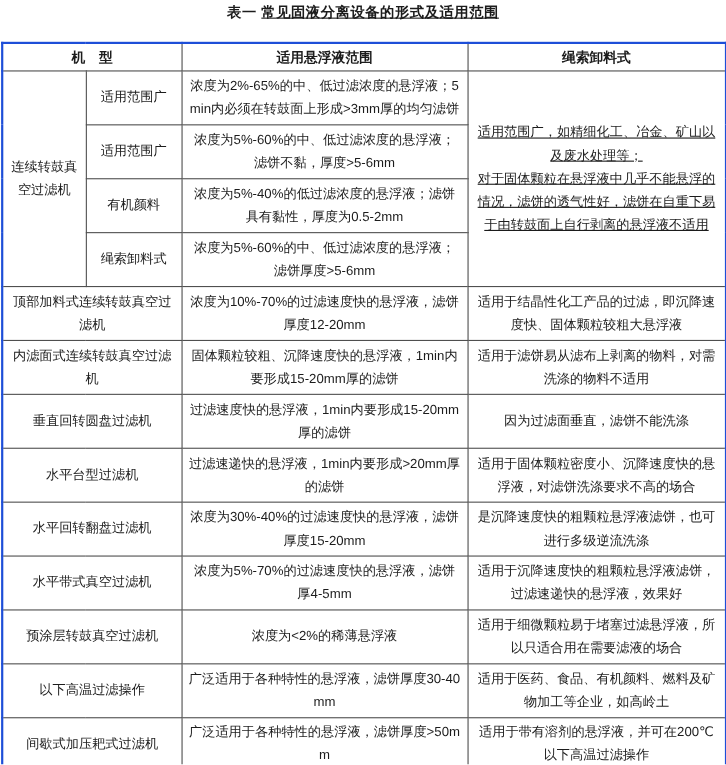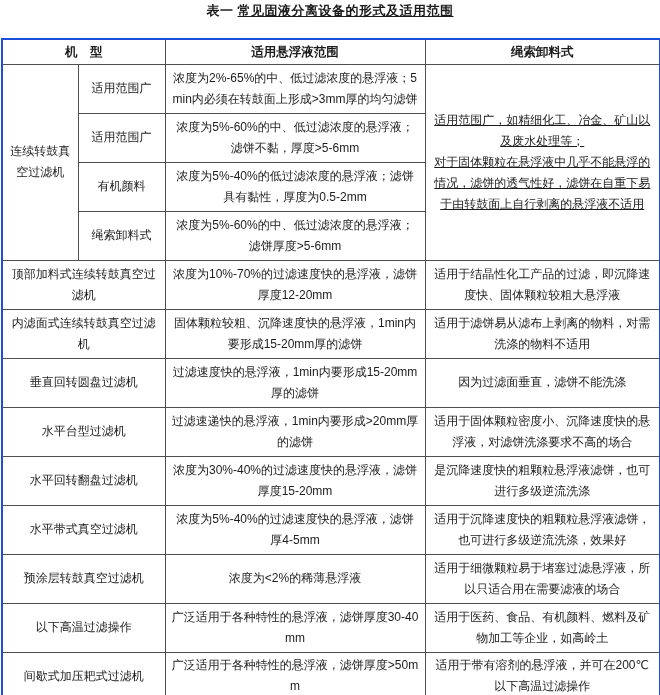--- a/index.html
+++ b/index.html
@@ -120,22 +120,22 @@
         <td>过滤速递快的悬浮液，1min内要形成&gt;20mm厚的滤饼</td>
         <td>适用于固体颗粒密度小、沉降速度快的悬浮液，对滤饼洗涤要求不高的场合</td>
       </tr>
       <tr>
         <td colspan="2">水平回转翻盘过滤机</td>
         <td>浓度为30%-40%的过滤速度快的悬浮液，滤饼厚度15-20mm</td>
         <td>是沉降速度快的粗颗粒悬浮液滤饼，也可进行多级逆流洗涤</td>
       </tr>
       <tr>
         <td colspan="2">水平带式真空过滤机</td>
-        <td>浓度为5%-40%的过滤速度快的悬浮液，滤饼厚4-5mm</td>
-        <td>适用于沉降速度快的粗颗粒悬浮液滤饼，也可进行多级逆流洗涤，效果好</td>
+        <td>浓度为5%-70%的过滤速度快的悬浮液，滤饼厚4-5mm</td>
+        <td>适用于沉降速度快的粗颗粒悬浮液滤饼，过滤速递快的悬浮液，效果好</td>
       </tr>
       <tr>
         <td colspan="2">预涂层转鼓真空过滤机</td>
         <td>浓度为&lt;2%的稀薄悬浮液</td>
         <td>适用于细微颗粒易于堵塞过滤悬浮液，所以只适合用在需要滤液的场合</td>
       </tr>
       <tr>
         <td colspan="2">以下高温过滤操作</td>
         <td>广泛适用于各种特性的悬浮液，滤饼厚度30-40mm</td>
         <td>适用于医药、食品、有机颜料、燃料及矿物加工等企业，如高岭土</td>

